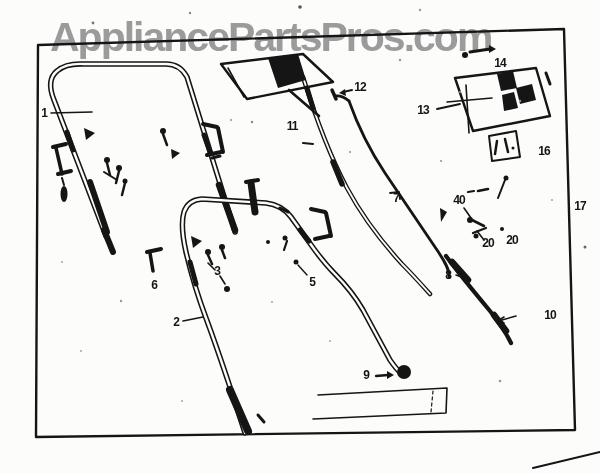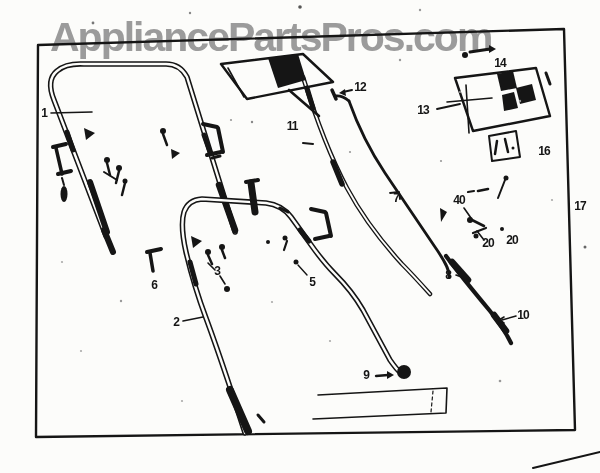--- a/index.html
+++ b/index.html
@@ -227,21 +227,21 @@
 
   <div id="callout-layer">
       <div class="callout" style="left: 44px; top: 114px;">1</div>
       <div class="callout" style="left: 176px; top: 323px;">2</div>
       <div class="callout" style="left: 217px; top: 272px;">3</div>
       <div class="callout" style="left: 312px; top: 283px;">5</div>
       <div class="callout" style="left: 154px; top: 286px;">6</div>
       <div class="callout" style="left: 396px; top: 199px;">7</div>
       <div class="callout" style="left: 448px; top: 276px;">8</div>
       <div class="callout" style="left: 366px; top: 376px;">9</div>
-      <div class="callout" style="left: 523px; top: 316px;">10</div>
+      <div class="callout" style="left: 550px; top: 316px;">10</div>
       <div class="callout" style="left: 292px; top: 127px;">11</div>
       <div class="callout" style="left: 360px; top: 88px;">12</div>
       <div class="callout" style="left: 423px; top: 111px;">13</div>
       <div class="callout" style="left: 500px; top: 64px;">14</div>
       <div class="callout" style="left: 544px; top: 152px; text-align: center;">16</div>
       <div class="callout" style="left: 534px; top: 207px; margin-left: 46px;">17</div>
       <div class="callout" style="left: 512px; top: 241px;">20</div>
       <div class="callout" style="left: 488px; top: 244px;">20</div>
       <div class="callout" style="left: 459px; top: 201px;">40</div>
     </div>

